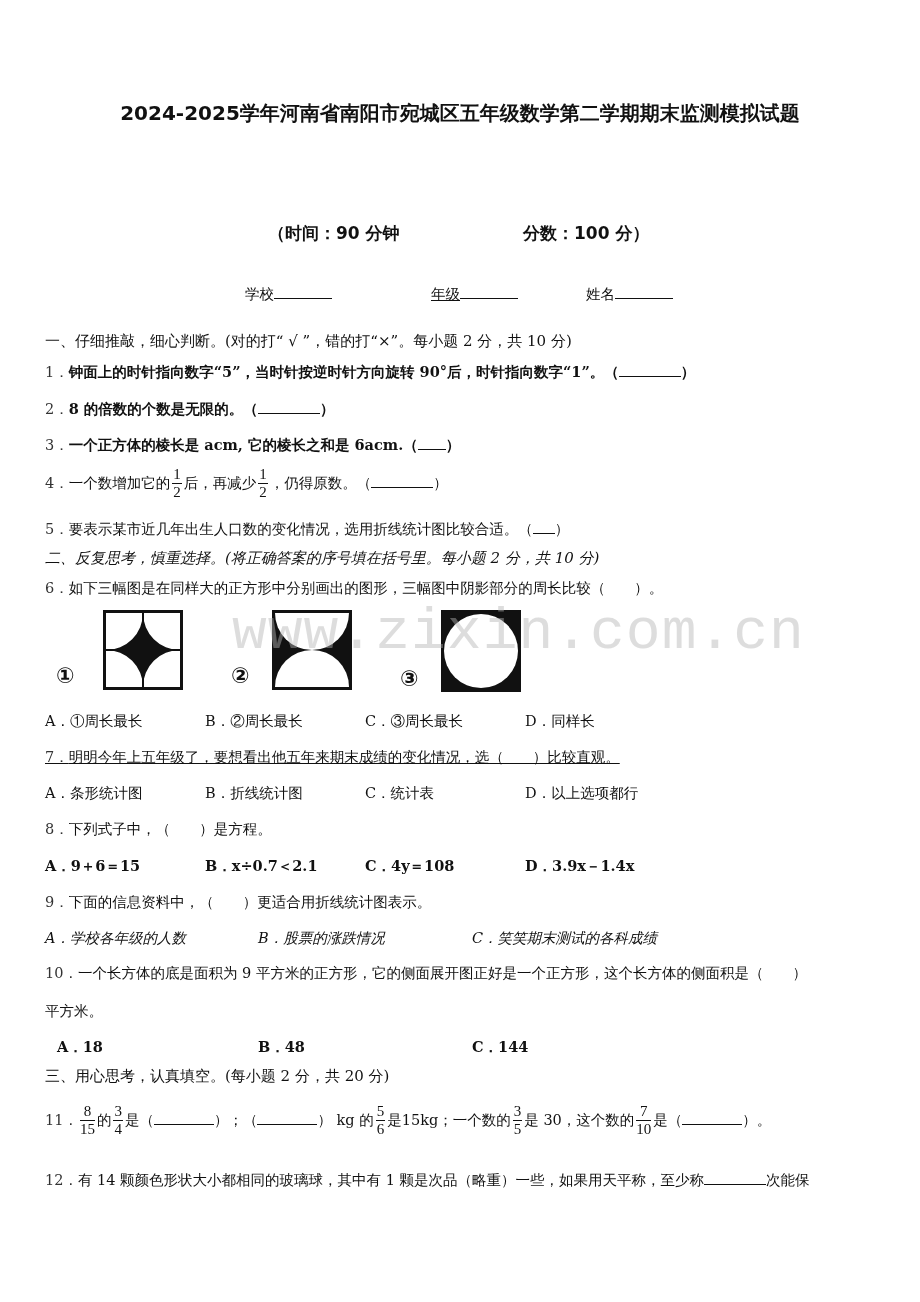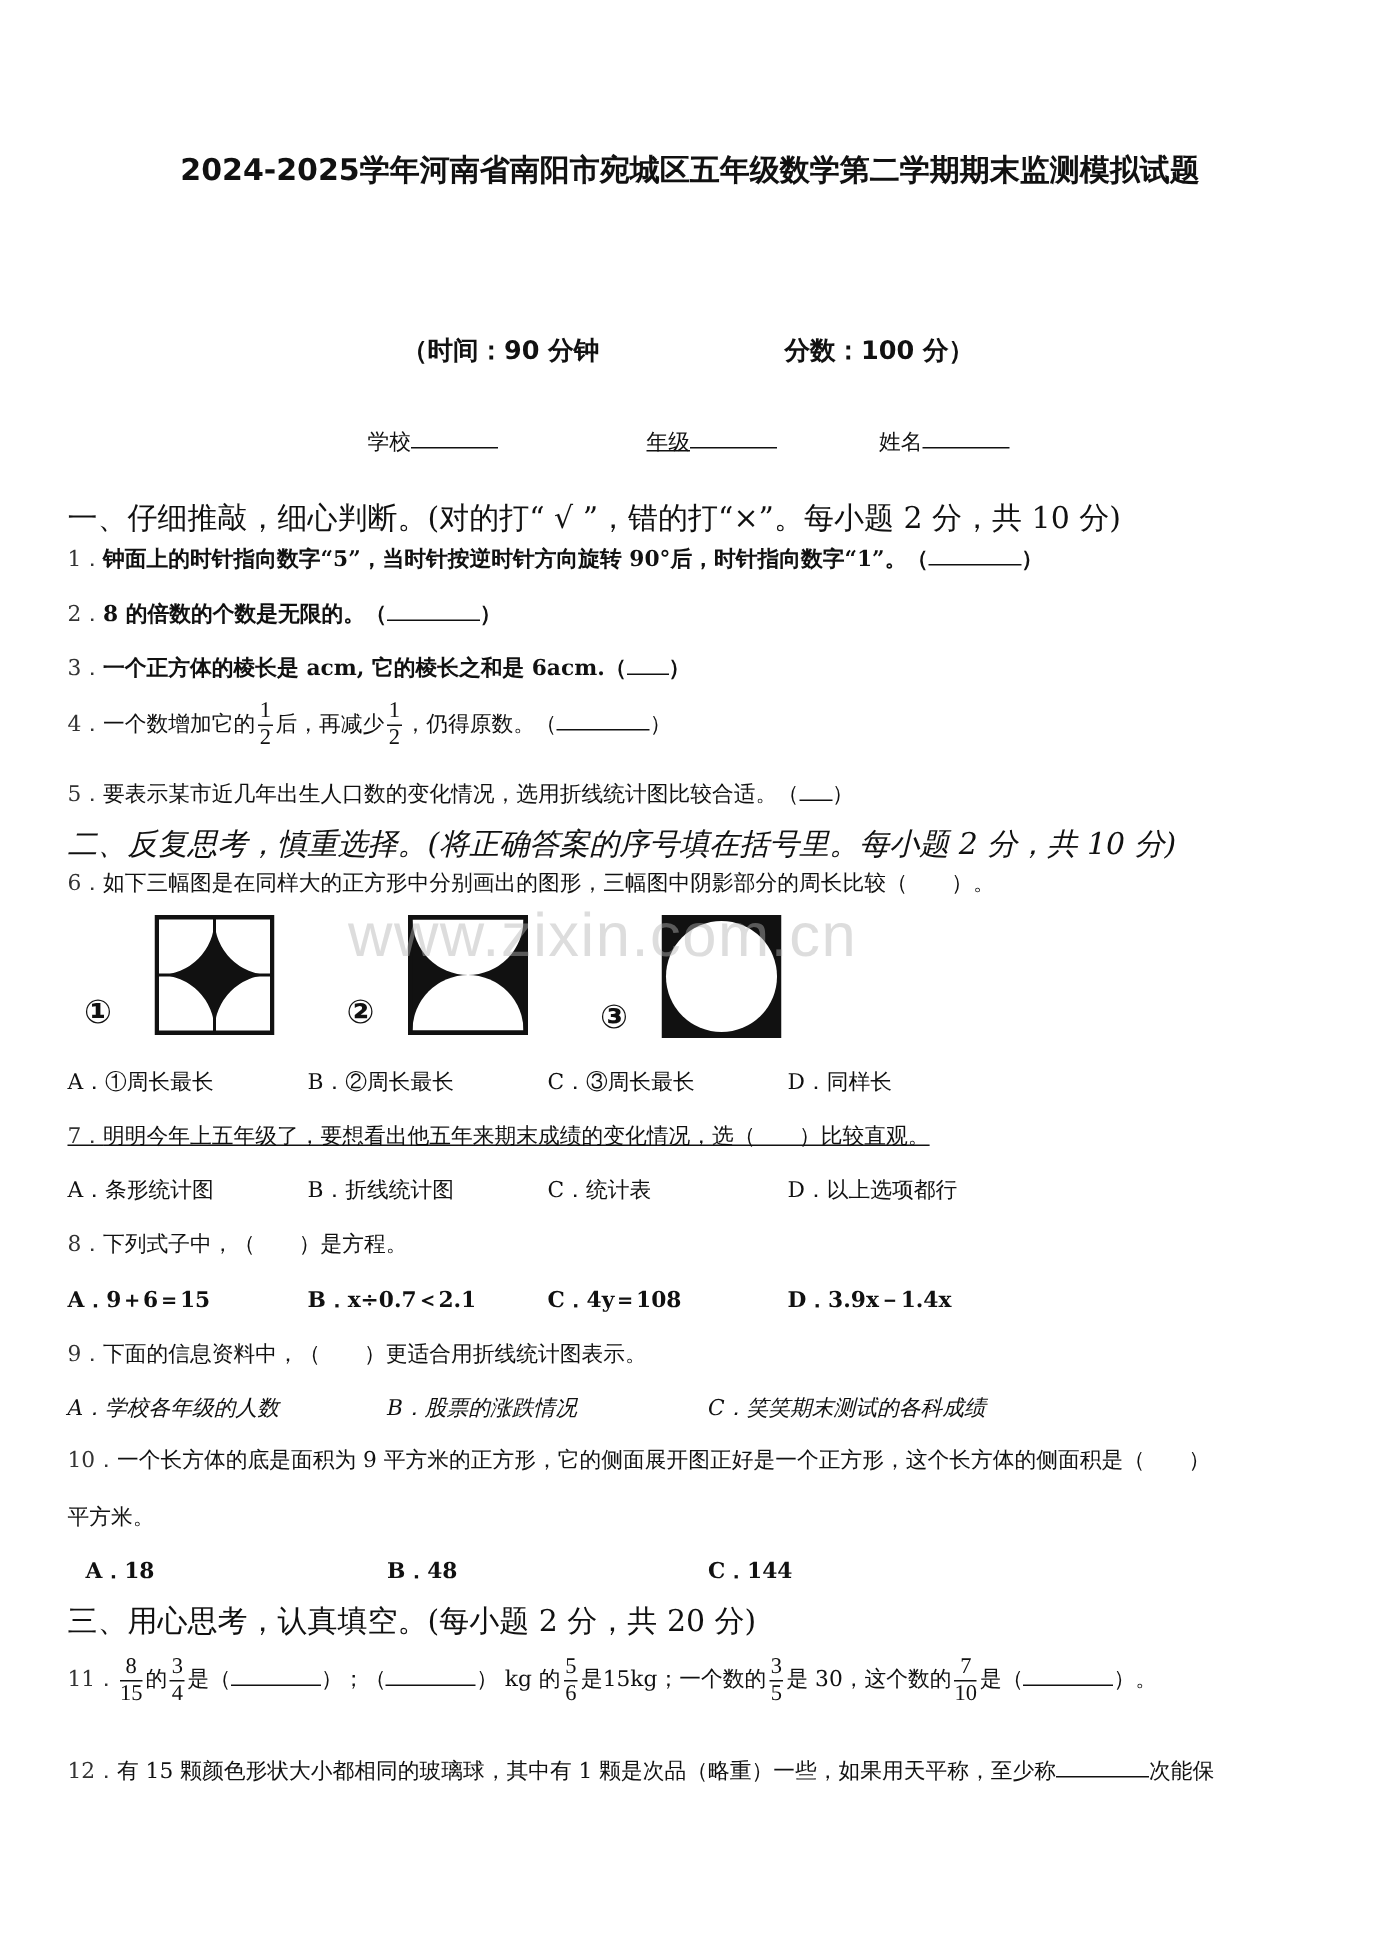--- a/index.html
+++ b/index.html
@@ -16,36 +16,36 @@
     }
     .meta {
       top: 222px; font-family: "DejaVu Sans", "Liberation Sans", sans-serif;
       font-weight: bold; font-size: 17px;
     }
     .fields {
       top: 284px; font-family: "DejaVu Sans", "Liberation Sans", sans-serif;
       font-size: 14.5px;
     }
     .line { font-size: 14.5px; left: 45px; }
-    .sec { font-size: 20px; left: 45px; }
+    .sec { font-size: 15px; left: 45px; }
     .num { color: #333; font-weight: normal; }
     .b { font-weight: bold; }
     .blank { display: inline-block; border-bottom: 1px solid #111; height: 14px; vertical-align: baseline; }
     .frac {
       display: inline-block; vertical-align: middle; text-align: center;
       font-family: "Liberation Serif", serif; font-size: 15px; line-height: 17px;
       margin: 0 2px;
     }
     .frac .n { display: block; border-bottom: 1px solid #111; padding: 0 1px; }
     .frac .d { display: block; }
     .opt { position: absolute; }
     .watermark {
       position: absolute; left: 232px; top: 600px;
-      font-family: Liberation Sans, sans-serif;
-      font-size: 41px; color: rgba(180,180,180,0.45); letter-spacing: 1px;
+      font-family: Liberation Mono, monospace;
+      font-size: 58px; color: rgba(180,180,180,0.45); letter-spacing: 1px;
     }
     .circnum {
       position: absolute; font-family: "DejaVu Sans", sans-serif; font-size: 22px; font-weight: bold;
     }
   </style>
 </head>
 <body>
 
 <div class="abs title">2024-2025学年河南省南阳市宛城区五年级数学第二学期期末监测模拟试题</div>
 <div class="abs meta" style="left:268px;">（时间：90 分钟</div>
@@ -160,14 +160,14 @@
   <span class="opt" style="left:427px;">C．144</span>
 </div>
 
 <div class="abs sec" style="top:1067px;">三、用心思考，认真填空。(每小题 2 分，共 20 分)</div>
 
 <div class="abs line" style="top:1103px;">
   <span class="num">11．</span><span class="frac"><span class="n">8</span><span class="d">15</span></span><span>的</span><span class="frac"><span class="n">3</span><span class="d">4</span></span><span>是（</span><span class="blank" style="width:60px;"></span><span>）；（</span><span class="blank" style="width:60px;"></span><span>） kg 的</span><span class="frac"><span class="n">5</span><span class="d">6</span></span><span>是15kg；一个数的</span><span class="frac"><span class="n">3</span><span class="d">5</span></span><span>是 30，这个数的</span><span class="frac"><span class="n">7</span><span class="d">10</span></span><span>是（</span><span class="blank" style="width:60px;"></span><span>）。</span>
 </div>
 
 <div class="abs line" style="top:1170px;">
-  <span class="num">12．</span><span>有 15 颗颜色形状大小都相同的玻璃球，其中有 1 颗是次品（略重）一些，如果用天平称，至少称</span><span class="blank" style="width:62px;"></span><span>次能保</span>
+  <span class="num">12．</span><span>有 14 颗颜色形状大小都相同的玻璃球，其中有 1 颗是次品（略重）一些，如果用天平称，至少称</span><span class="blank" style="width:62px;"></span><span>次能保</span>
 </div>
 
 </body></html>

